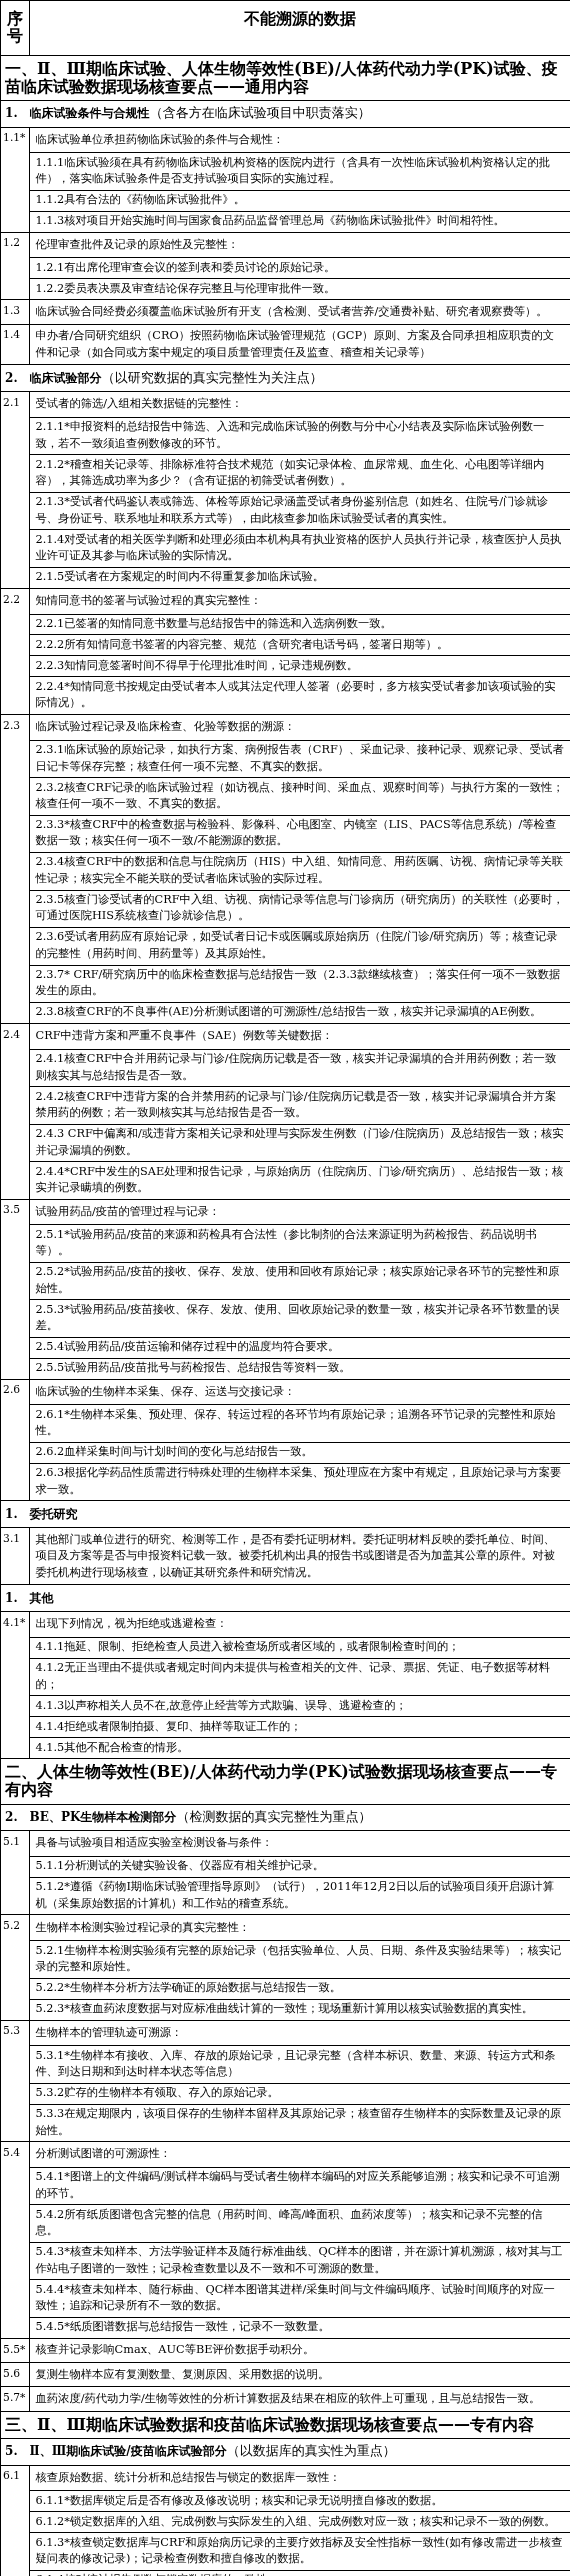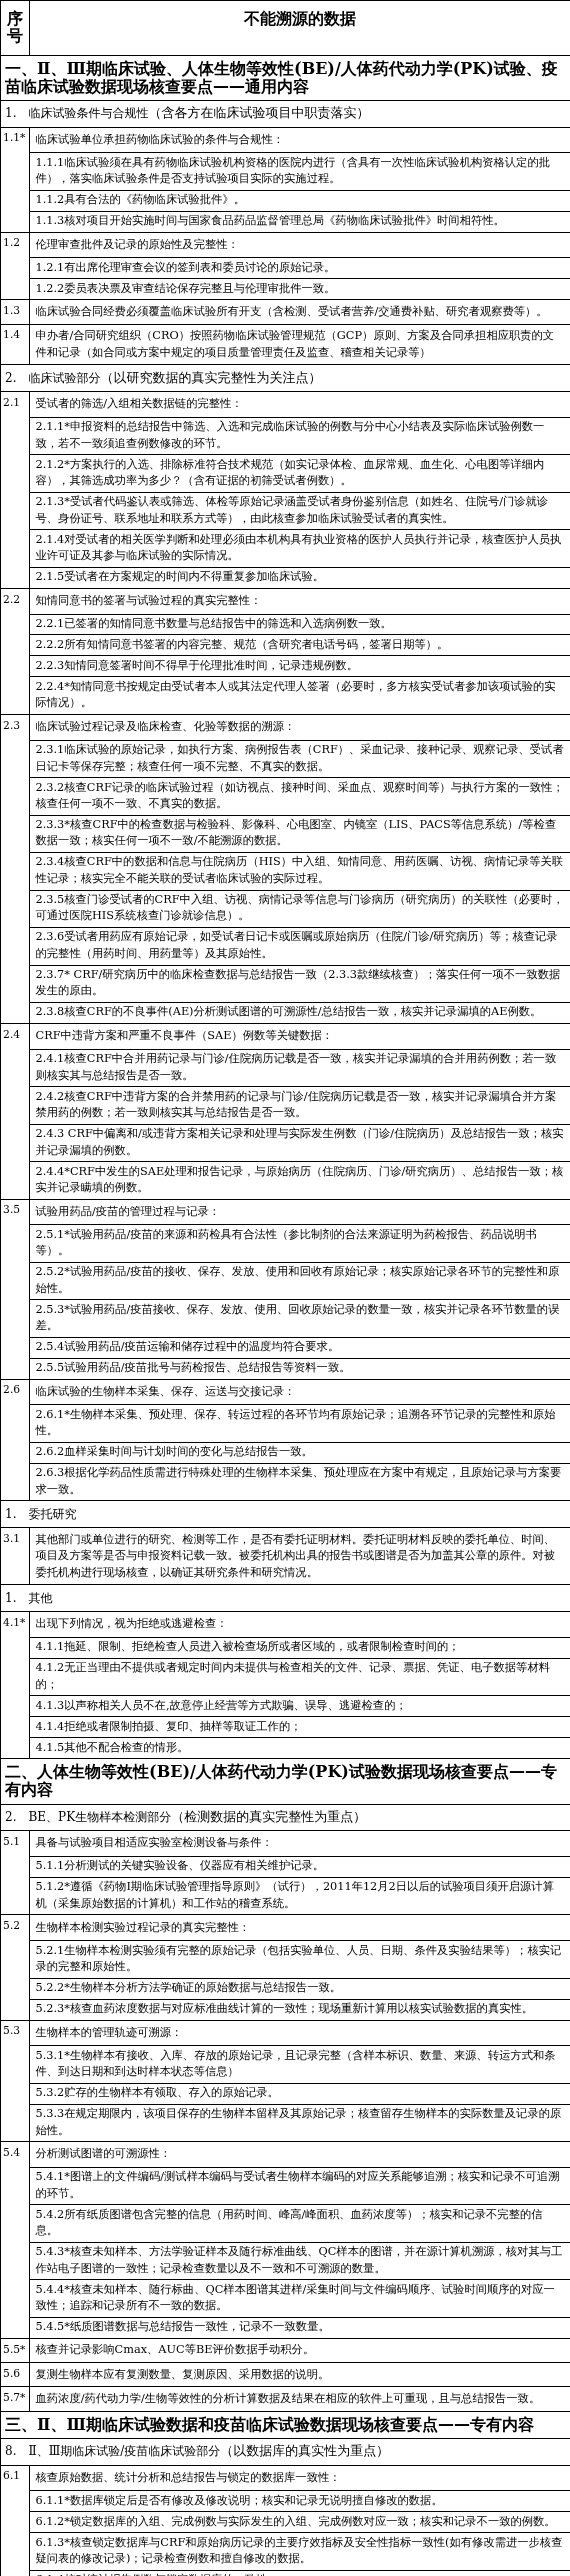--- a/index.html
+++ b/index.html
@@ -8,21 +8,21 @@
   .page { width:571px; background:#fff; }
   table { border-collapse:collapse; width:571px; table-layout:fixed;
     border:1.4px solid #000; }
   col.c-id { width:29px; }
   th, td { border:0.7px solid #000; vertical-align:top; text-align:left;
     font-size:11.3px; line-height:16.5px; word-break:break-all; }
   th { text-align:center; font-weight:bold; padding:10.3px 2.7px; font-size:16px; }
   td.id { padding:2.7px 1.4px 1.4px 2.1px; font-size:10.7px; }
   td.section { font-weight:bold; font-size:16px; padding:4.1px 4.1px; line-height:18px; }
   td.subsection { padding:3.4px 4.1px; line-height:18px; }
-  .sub-bold { font-weight:normal; font-size:12px; }
+  .sub-bold { font-weight:bold; font-size:12px; }
   .sub-note { font-weight:normal; font-size:13px; }
   td.cell { padding:3.4px 5.5px 3.4px 5.5px; }
   td.glabel { padding:4.1px 5.5px; }
   td.gitem { padding:1.4px 5.5px 2.1px 5.5px; }
   tr.gstart td { border-top:1.4px solid #000; }
 </style>
 </head>
 <body>
 
 <div class="page">
@@ -79,21 +79,21 @@
           <td class="subsection" colspan="2"><span class="sub-bold">2.　临床试验部分</span><span class="sub-note">（以研究数据的真实完整性为关注点）</span></td>
         </tr>
         <tr class="gstart">
           <td class="id" rowspan="6">2.1</td>
           <td class="cell glabel">受试者的筛选/入组相关数据链的完整性：</td>
         </tr>
         <tr>
           <td class="cell gitem">2.1.1*申报资料的总结报告中筛选、入选和完成临床试验的例数与分中心小结表及实际临床试验例数一致，若不一致须追查例数修改的环节。</td>
         </tr>
         <tr>
-          <td class="cell gitem">2.1.2*方案执行的入选、排除标准符合技术规范（如实记录体检、血尿常规、血生化、心电图等详细内容），其筛选成功率为多少？（含有证据的初筛受试者例数）。</td>
+          <td class="cell gitem">2.1.2*稽查相关记录等、排除标准符合技术规范（如实记录体检、血尿常规、血生化、心电图等详细内容），其筛选成功率为多少？（含有证据的初筛受试者例数）。</td>
         </tr>
         <tr>
           <td class="cell gitem">2.1.3*受试者代码鉴认表或筛选、体检等原始记录涵盖受试者身份鉴别信息（如姓名、住院号/门诊就诊号、身份证号、联系地址和联系方式等），由此核查参加临床试验受试者的真实性。</td>
         </tr>
         <tr>
           <td class="cell gitem">2.1.4对受试者的相关医学判断和处理必须由本机构具有执业资格的医护人员执行并记录，核查医护人员执业许可证及其参与临床试验的实际情况。</td>
         </tr>
         <tr>
           <td class="cell gitem">2.1.5受试者在方案规定的时间内不得重复参加临床试验。</td>
         </tr>
@@ -288,21 +288,21 @@
           <td class="cell">复测生物样本应有复测数量、复测原因、采用数据的说明。</td>
         </tr>
         <tr class="gstart">
           <td class="id">5.7*</td>
           <td class="cell">血药浓度/药代动力学/生物等效性的分析计算数据及结果在相应的软件上可重现，且与总结报告一致。</td>
         </tr>
         <tr class="gstart">
           <td class="section" colspan="2">三、Ⅱ、Ⅲ期临床试验数据和疫苗临床试验数据现场核查要点——专有内容</td>
         </tr>
         <tr class="gstart">
-          <td class="subsection" colspan="2"><span class="sub-bold">8.　Ⅱ、Ⅲ期临床试验/疫苗临床试验部分</span><span class="sub-note">（以数据库的真实性为重点）</span></td>
+          <td class="subsection" colspan="2"><span class="sub-bold">5.　Ⅱ、Ⅲ期临床试验/疫苗临床试验部分</span><span class="sub-note">（以数据库的真实性为重点）</span></td>
         </tr>
         <tr class="gstart">
           <td class="id" rowspan="6">6.1</td>
           <td class="cell glabel">核查原始数据、统计分析和总结报告与锁定的数据库一致性：</td>
         </tr>
         <tr>
           <td class="cell gitem">6.1.1*数据库锁定后是否有修改及修改说明；核实和记录无说明擅自修改的数据。</td>
         </tr>
         <tr>
           <td class="cell gitem">6.1.2*锁定数据库的入组、完成例数与实际发生的入组、完成例数对应一致；核实和记录不一致的例数。</td>

